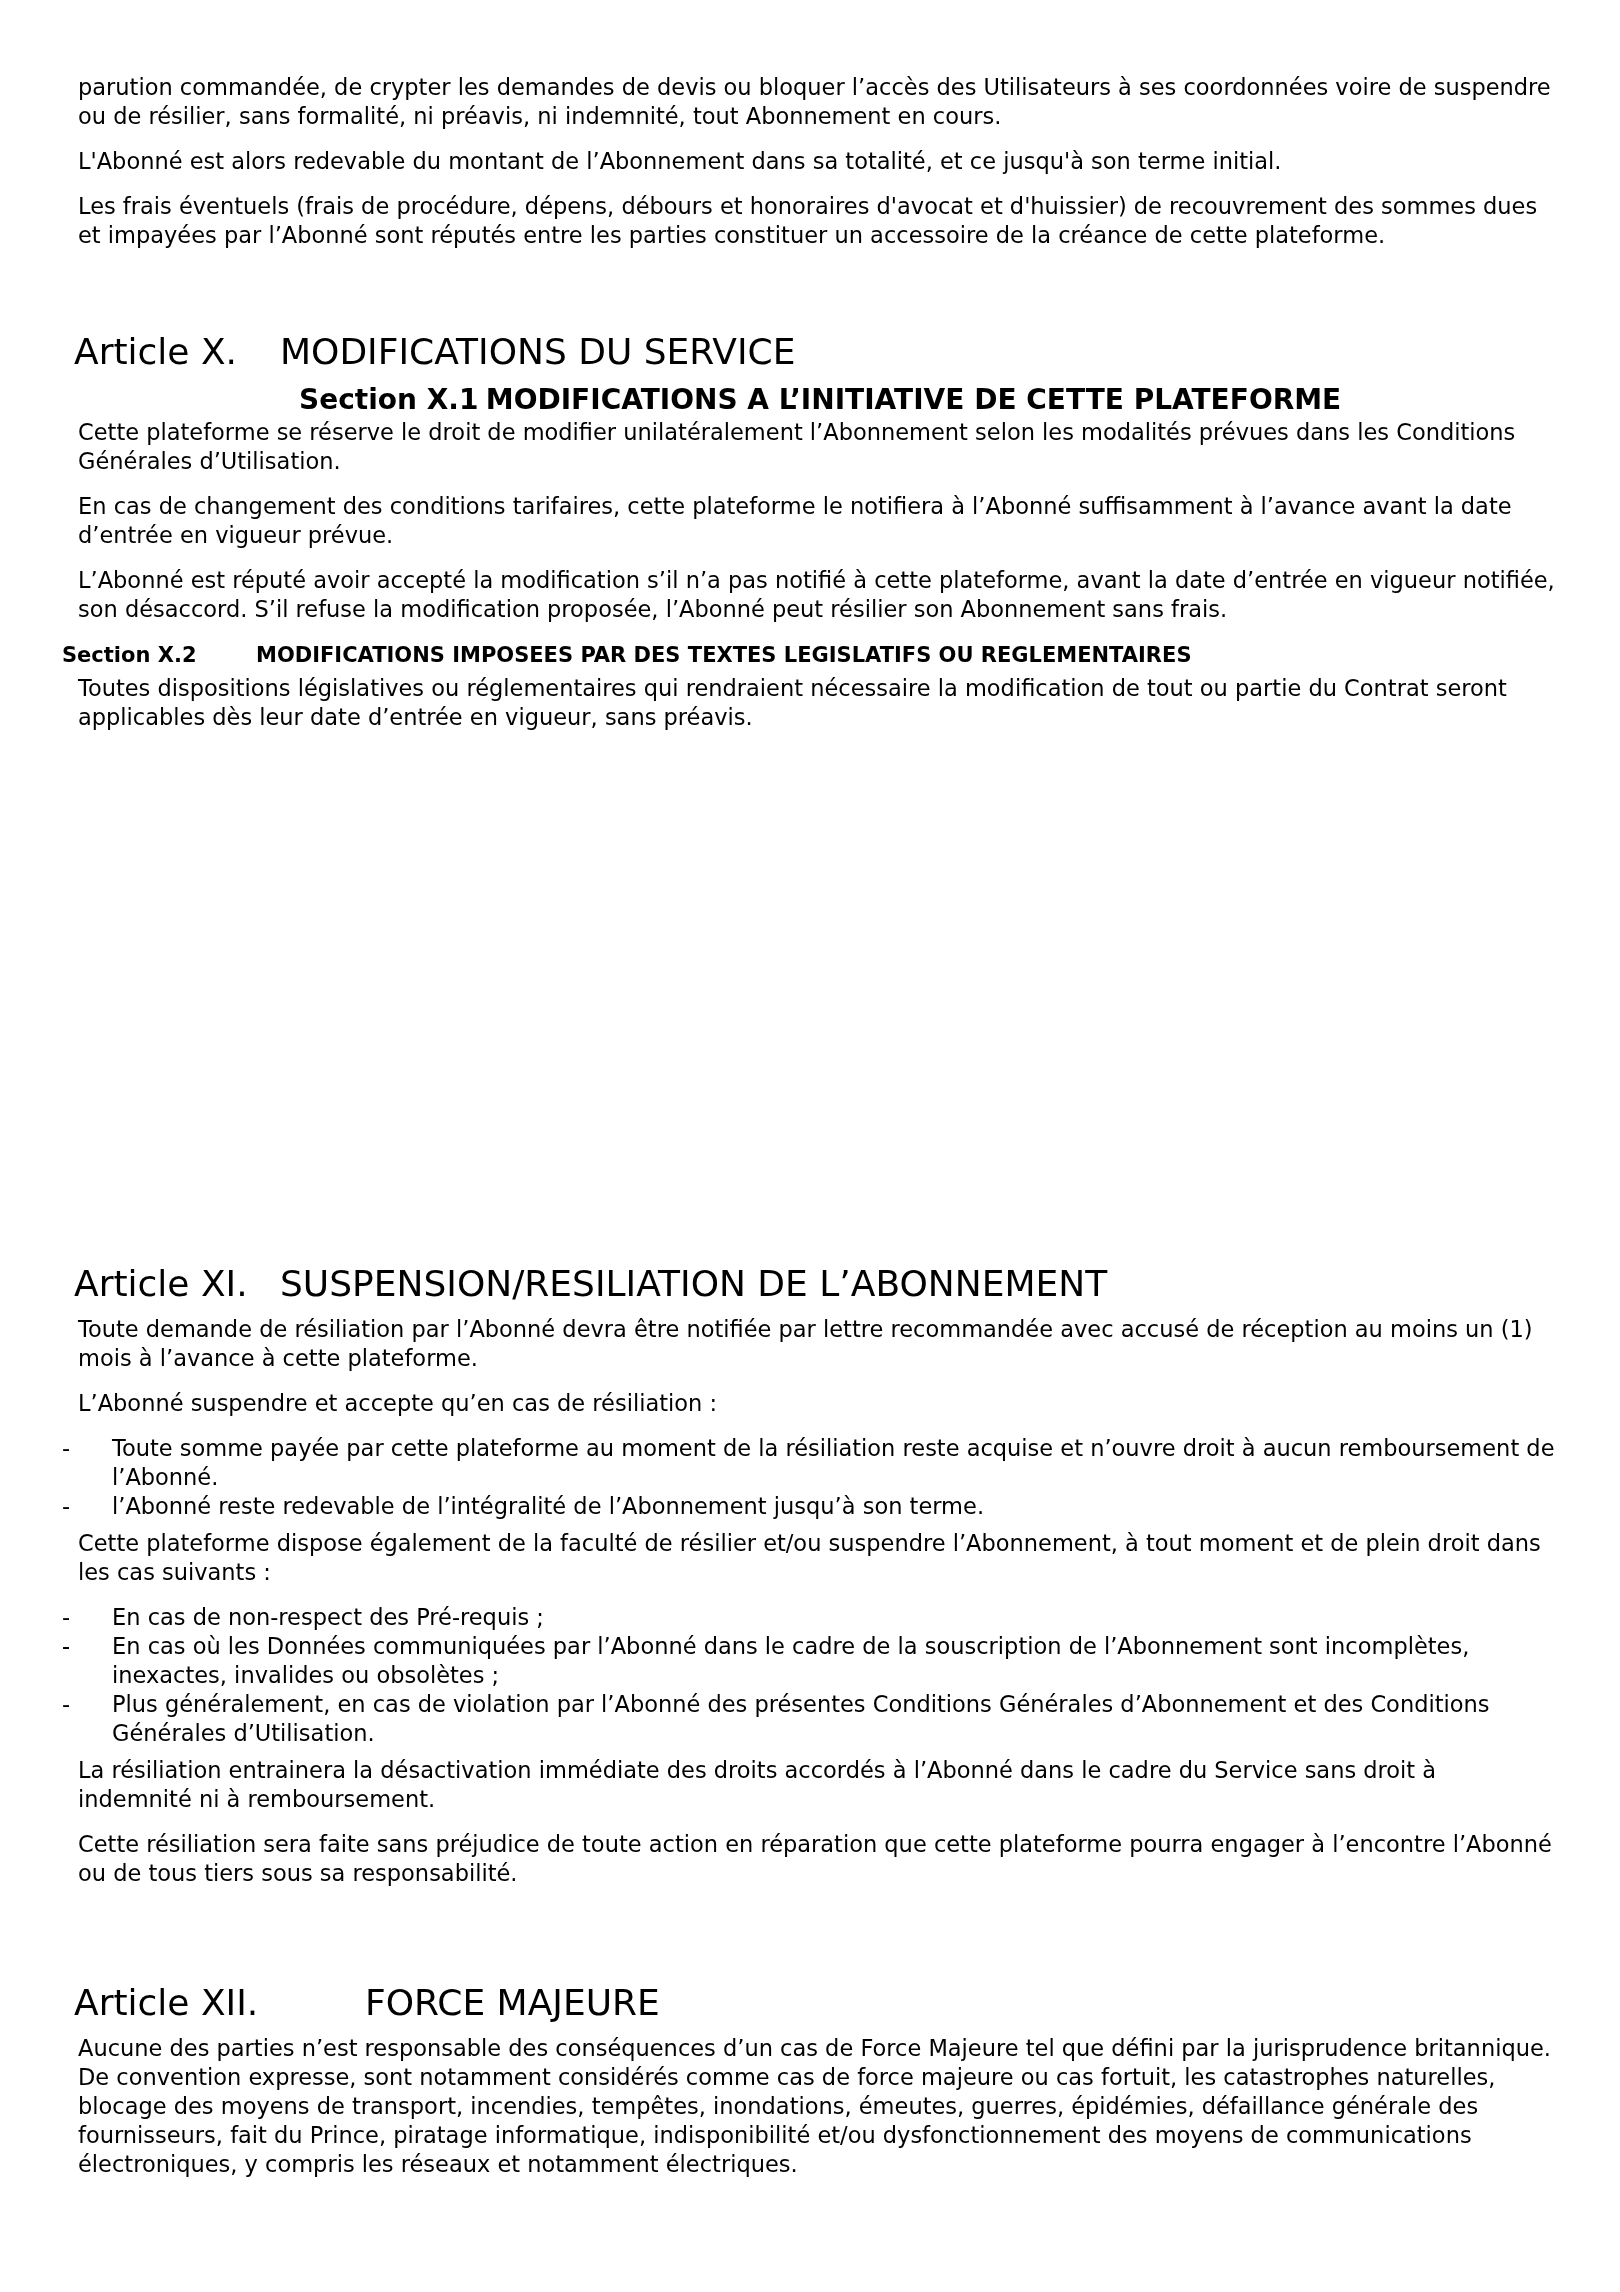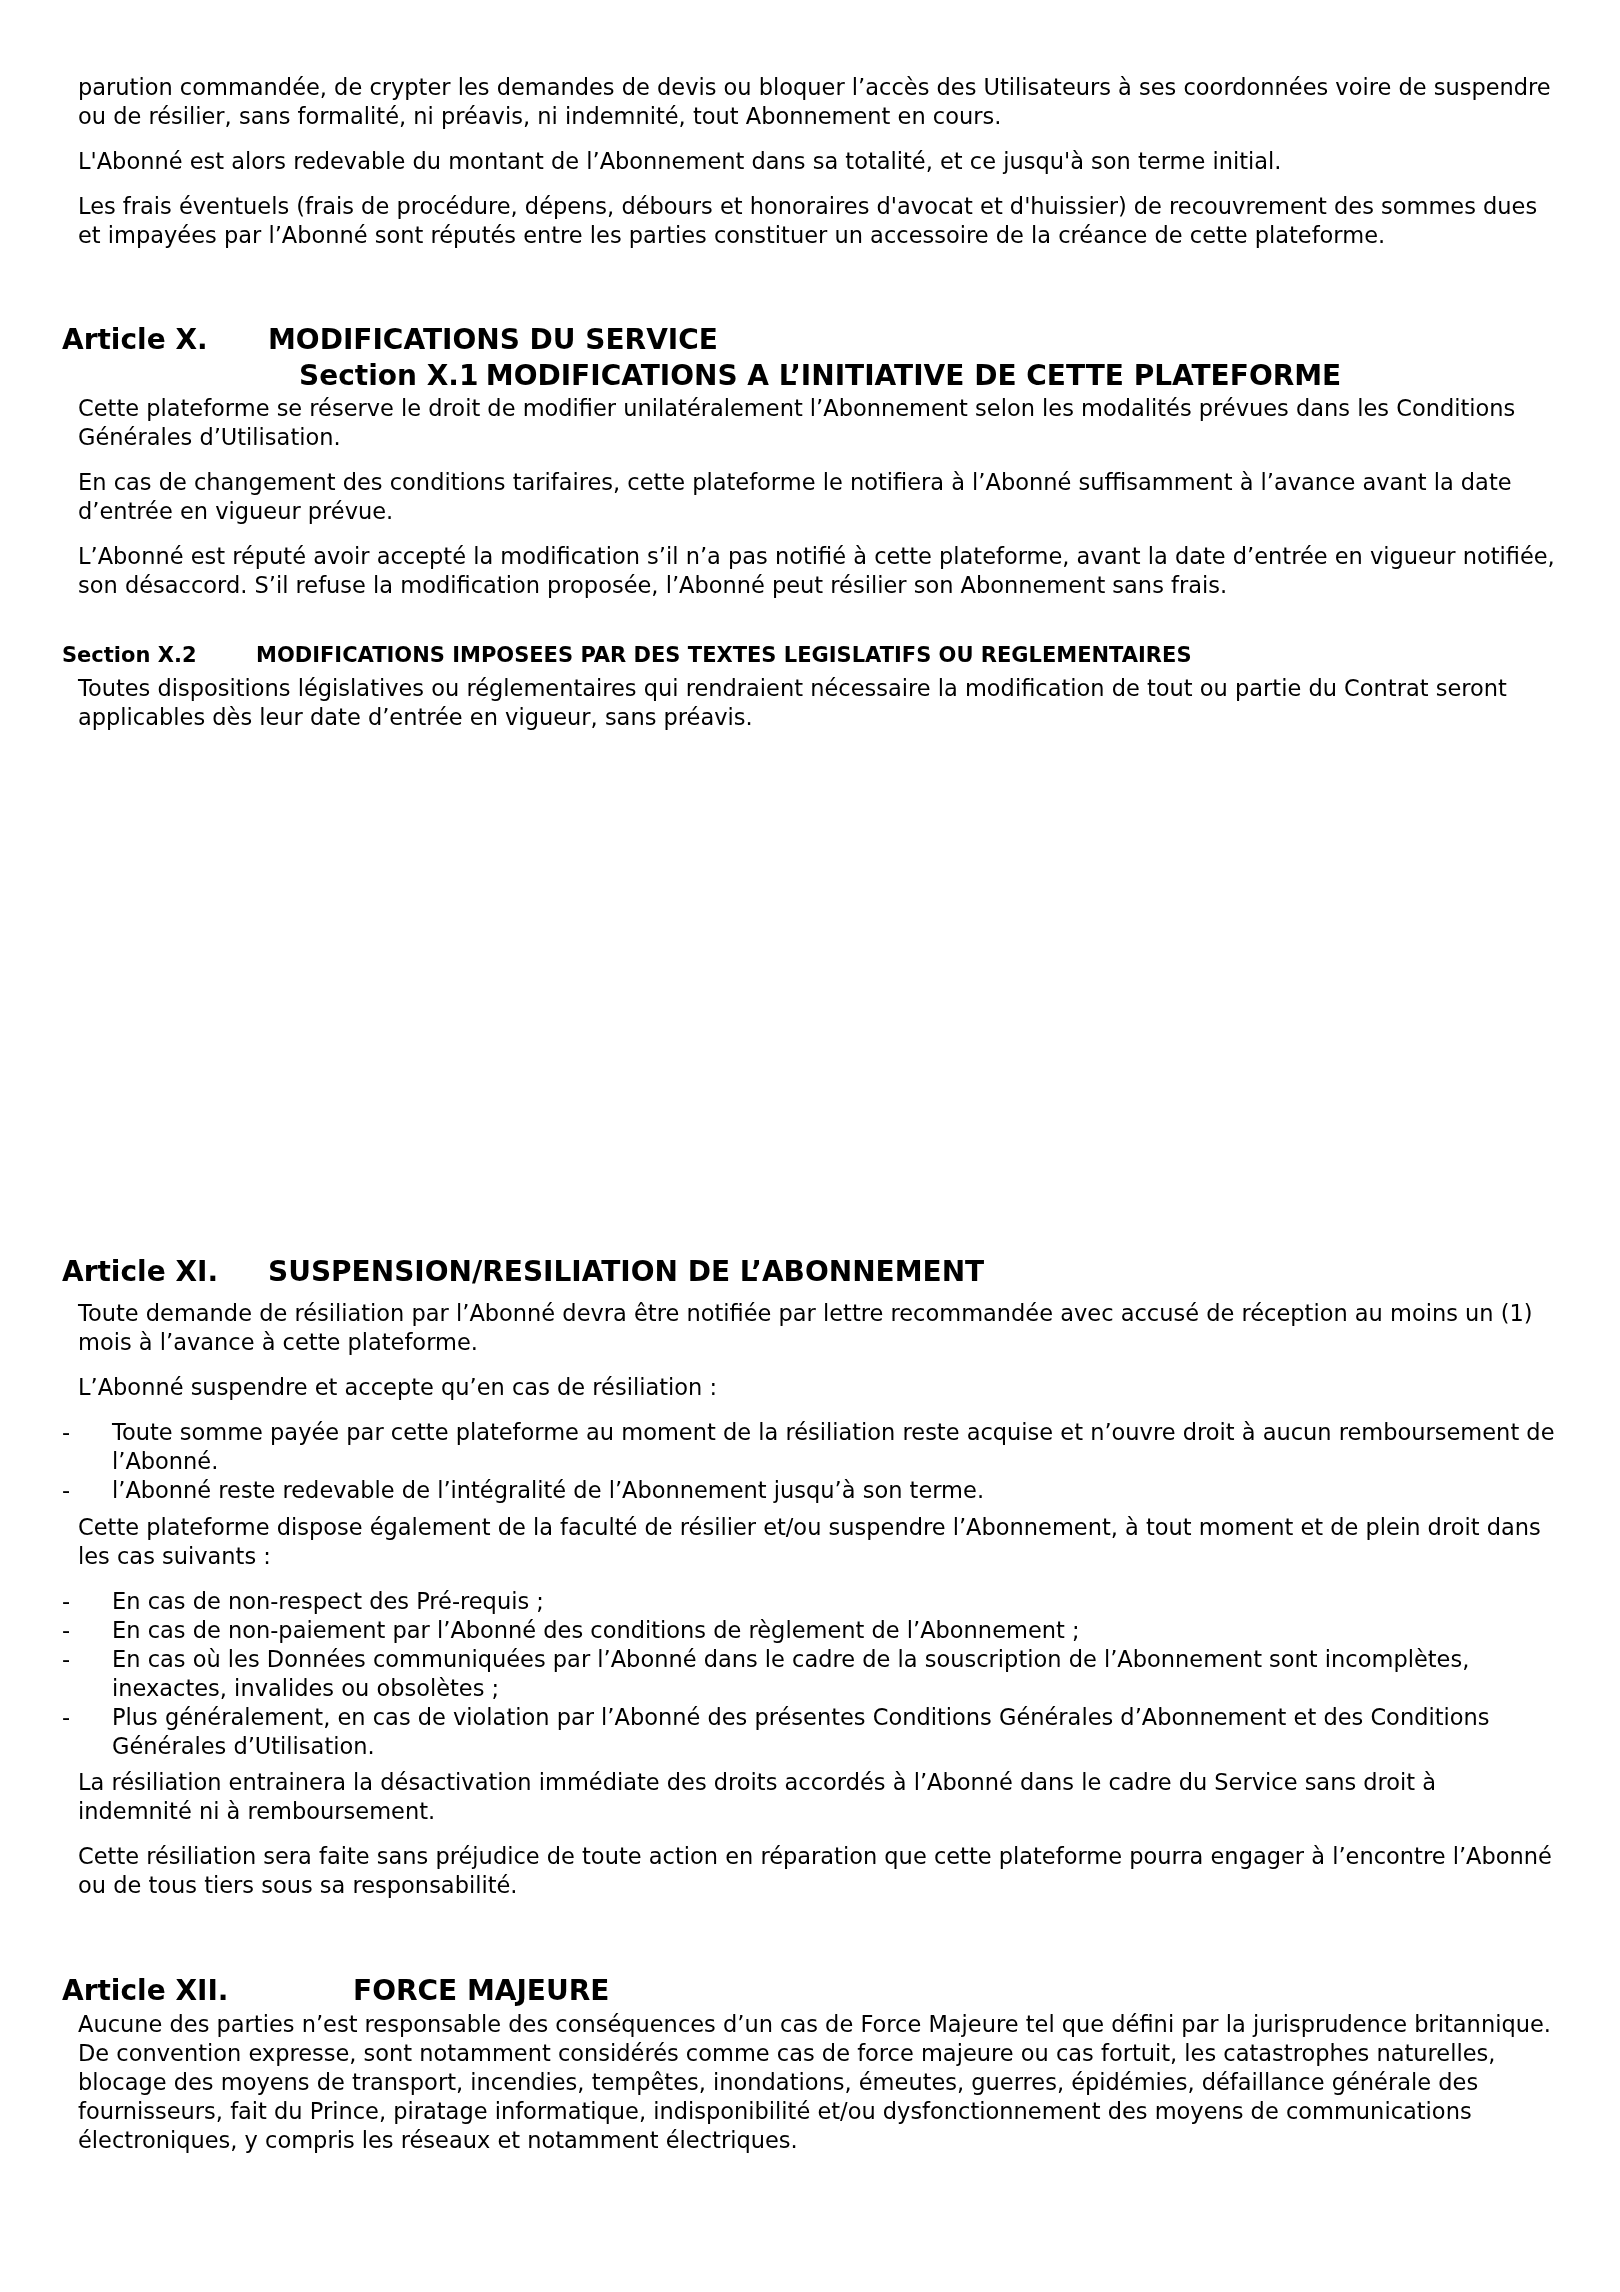--- a/index.html
+++ b/index.html
@@ -3,21 +3,21 @@
 <meta charset="utf-8">
 <style>
   html, body { margin: 0; padding: 0; background: #ffffff; }
   body {
     width: 1620px; height: 2293px; position: relative; overflow: hidden;
     font-family: "DejaVu Sans", sans-serif; color: #000000;
   }
   .page { position: absolute; left: 62px; top: 0; width: 1509px; }
   .p { font-size: 22.5px; line-height: 29px; margin: 16px; white-space: normal; }
   .gap { margin-top: 7.8px; }
-  .h1 { font-size: 28px; font-weight: bold; line-height: 39px; margin: 0; }
+  .h1 { font-size: 36px; font-weight: normal; line-height: 39px; margin: 12px; }
   .h2 { font-size: 26.5px; font-weight: bold; line-height: 33px; margin: 0; }
   .li { position: relative; padding-left: 50px; font-size: 22.5px; line-height: 29px; }
   .li .dash { position: absolute; left: 0; top: 0; }
   .blk { position: absolute; left: 0; width: 1509px; }
 </style>
 </head>
 <body>
 
 <div class="page">
 
@@ -52,21 +52,21 @@
     </h1>
     <p class="p gap">Toute demande de résiliation par l’Abonné devra être notifiée par lettre recommandée avec accusé de réception au moins un (1) mois à l’avance à cette plateforme.</p>
     <p class="p gap">L’Abonné suspendre et accepte qu’en cas de résiliation :</p>
     <div class="gap">
       <div class="li"><span class="dash">-</span><span>Toute somme payée par cette plateforme au moment de la résiliation reste acquise et n’ouvre droit à aucun remboursement de l’Abonné.</span></div>
       <div class="li"><span class="dash">-</span><span>l’Abonné reste redevable de l’intégralité de l’Abonnement jusqu’à son terme.</span></div>
     </div>
     <p class="p gap">Cette plateforme dispose également de la faculté de résilier et/ou suspendre l’Abonnement, à tout moment et de plein droit dans les cas suivants :</p>
     <div class="gap">
       <div class="li"><span class="dash">-</span><span>En cas de non-respect des Pré-requis ;</span></div>
-      <div class="li"><span class="dash">-</span><span>En cas de non-paiement par l’Abonné des conditions de règlement de l’Abonnement ;</span></div>
+      <div class="li"><span class="dash">-</span></div>
       <div class="li"><span class="dash">-</span><span>En cas où les Données communiquées par l’Abonné dans le cadre de la souscription de l’Abonnement sont incomplètes, inexactes, invalides ou obsolètes ;</span></div>
       <div class="li"><span class="dash">-</span><span>Plus généralement, en cas de violation par l’Abonné des présentes Conditions Générales d’Abonnement et des Conditions Générales d’Utilisation.</span></div>
     </div>
     <p class="p gap">La résiliation entrainera la désactivation immédiate des droits accordés à l’Abonné dans le cadre du Service sans droit à indemnité ni à remboursement.</p>
     <p class="p gap">Cette résiliation sera faite sans préjudice de toute action en réparation que cette plateforme pourra engager à l’encontre l’Abonné ou de tous tiers sous sa responsabilité.</p>
   </div>
 
   <div class="blk" style="top:1971px;">
     <h1 class="h1">
       <span style="display:inline-block;width:291px;">Article XII.</span><span>FORCE MAJEURE</span>

